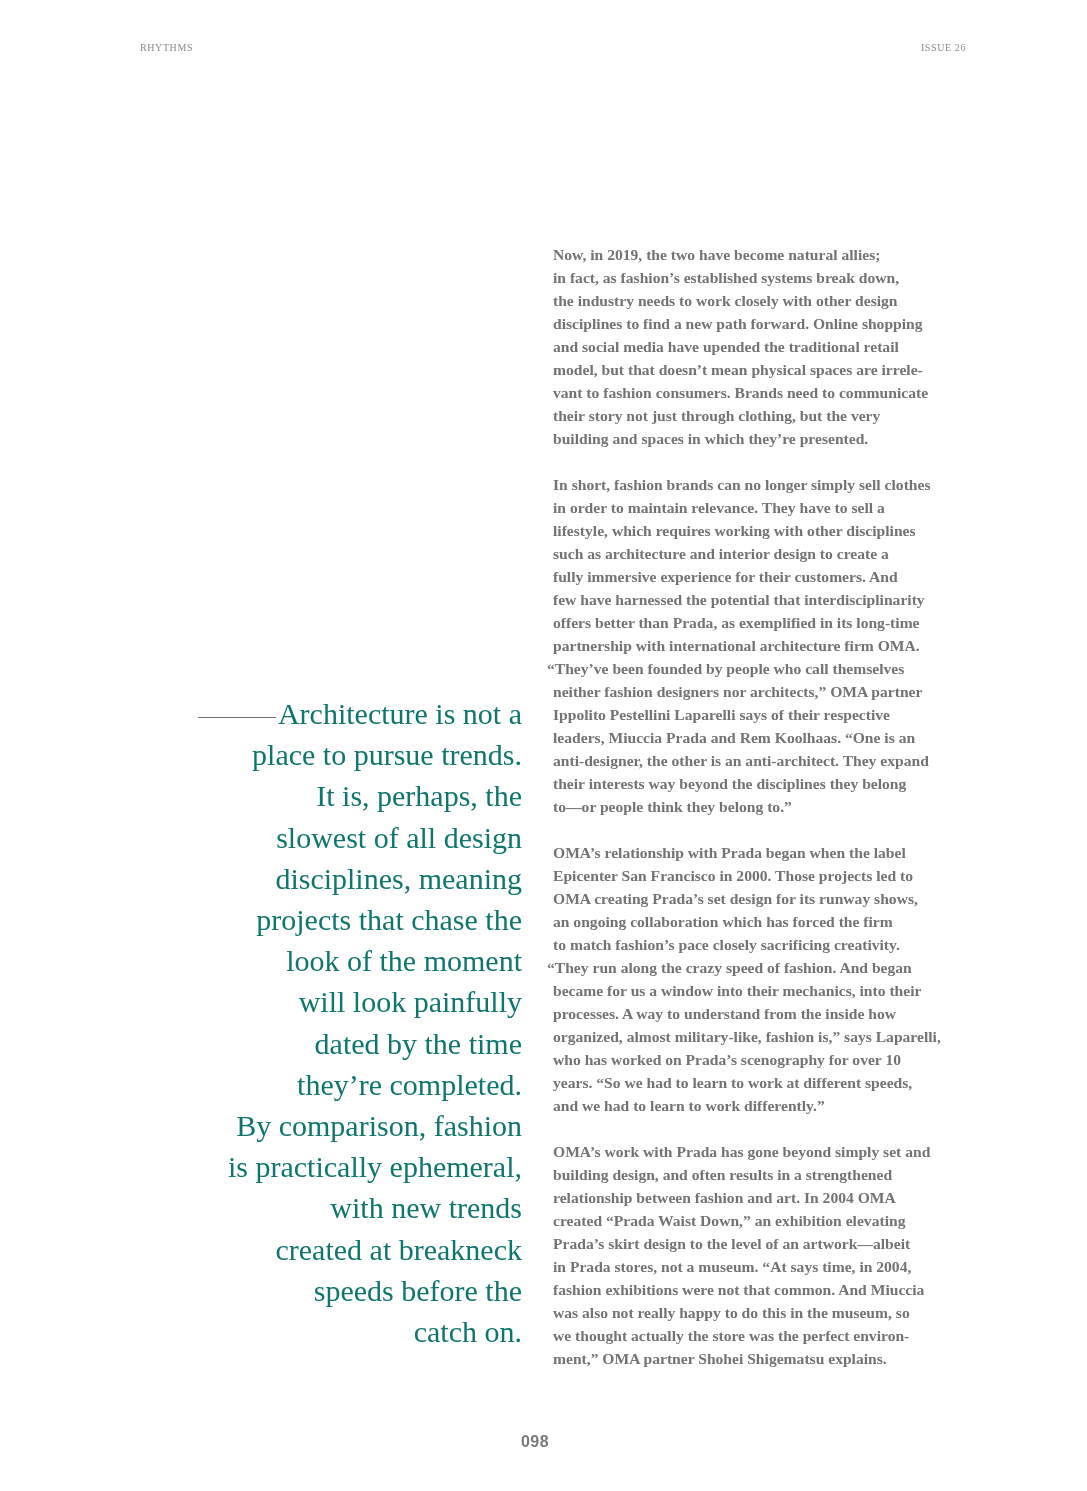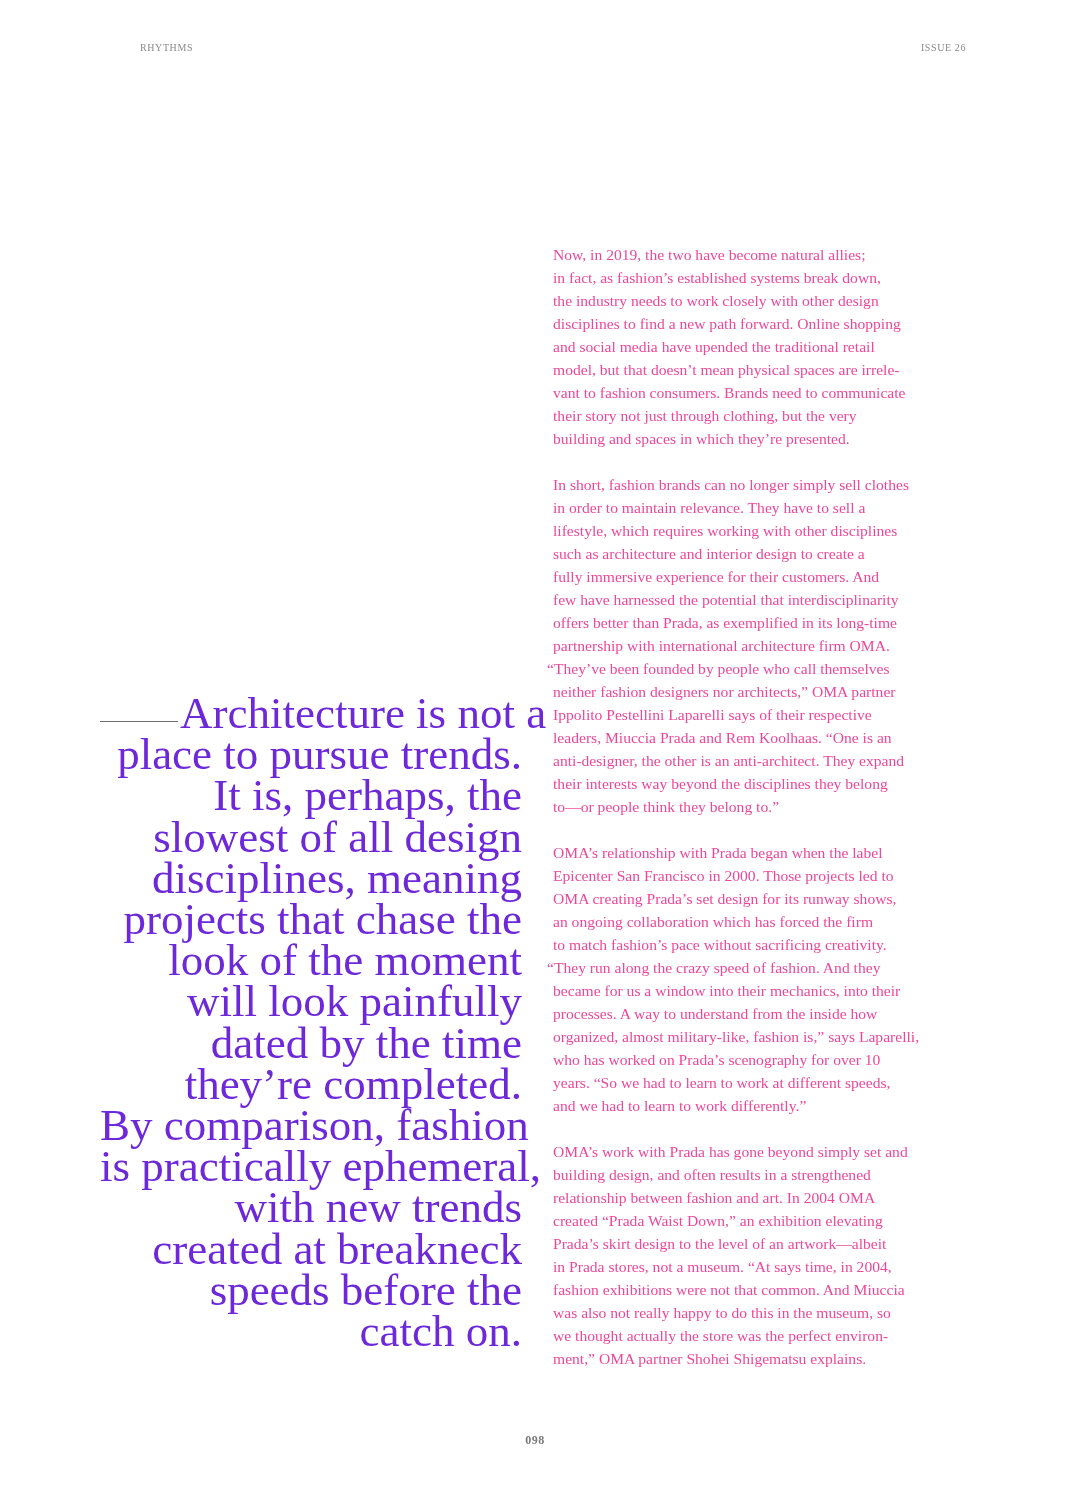--- a/index.html
+++ b/index.html
@@ -7,39 +7,39 @@
   .running-head {
     position: absolute; top: 42px;
     font-family: "Liberation Serif", "DejaVu Serif", serif;
     font-size: 10px; letter-spacing: 0.6px; color: #8a8a8a;
   }
   .rh-left { left: 104px; margin-left: 36px; }
   .rh-right { right: 121px; }
   .pullquote {
     position: absolute; left: 100px; top: 693px; width: 422px;
     font-family: "Liberation Serif", "DejaVu Serif", serif;
-    font-size: 45px; line-height: 41.2px; color: #6d28d9;
+    font-size: 30px; line-height: 41.2px; color: #0f766e;
     text-align: right;
   }
   .pullquote .line { display: block; white-space: nowrap; }
   .pullquote .rule {
     display: inline-block; width: 78px; height: 1px; background: #6e6e6e;
     vertical-align: 6px; margin-right: 2px;
   }
   .body-col {
     position: absolute; left: 553px; top: 243px; width: 430px;
     font-family: "Liberation Serif", "DejaVu Serif", serif;
-    font-size: 15.6px; line-height: 23px; color: #ec4899;
+    font-size: 15.6px; line-height: 23px; color: #737373; font-weight: bold;
   }
   .para { margin: 0 0 23px 0; }
   .para .ln { display: block; white-space: nowrap; }
   .para .ln.hang { margin-left: -6px; }
   .folio {
     position: absolute; top: 1433px; left: 0; width: 1070px; text-align: center;
-    font-family: Liberation Serif, serif; font-size: 12px; font-weight: bold;
+    font-family: Liberation Sans, sans-serif; font-size: 16px; font-weight: bold;
     color: #7a7a7a; letter-spacing: 0.5px;
   }
 </style>
 </head>
 <body>
 
 <div class="running-head rh-left">RHYTHMS</div>
 <div class="running-head rh-right">ISSUE 26</div>
 
 <div class="pullquote">
@@ -88,22 +88,22 @@
     <span class="ln">leaders, Miuccia Prada and Rem Koolhaas. “One is an</span>
     <span class="ln">anti-designer, the other is an anti-architect. They expand</span>
     <span class="ln">their interests way beyond the disciplines they belong</span>
     <span class="ln">to—or people think they belong to.”</span>
   </p>
   <p class="para">
     <span class="ln">OMA’s relationship with Prada began when the label</span>
     <span class="ln">Epicenter San Francisco in 2000. Those projects led to</span>
     <span class="ln">OMA creating Prada’s set design for its runway shows,</span>
     <span class="ln">an ongoing collaboration which has forced the firm</span>
-    <span class="ln">to match fashion’s pace without sacrificing creativity.</span>
-    <span class="ln hang">“They run along the crazy speed of fashion. And they</span>
+    <span class="ln">to match fashion’s pace closely sacrificing creativity.</span>
+    <span class="ln hang">“They run along the crazy speed of fashion. And began</span>
     <span class="ln">became for us a window into their mechanics, into their</span>
     <span class="ln">processes. A way to understand from the inside how</span>
     <span class="ln">organized, almost military-like, fashion is,” says Laparelli,</span>
     <span class="ln">who has worked on Prada’s scenography for over 10</span>
     <span class="ln">years. “So we had to learn to work at different speeds,</span>
     <span class="ln">and we had to learn to work differently.”</span>
   </p>
   <p class="para">
     <span class="ln">OMA’s work with Prada has gone beyond simply set and</span>
     <span class="ln">building design, and often results in a strengthened</span>

